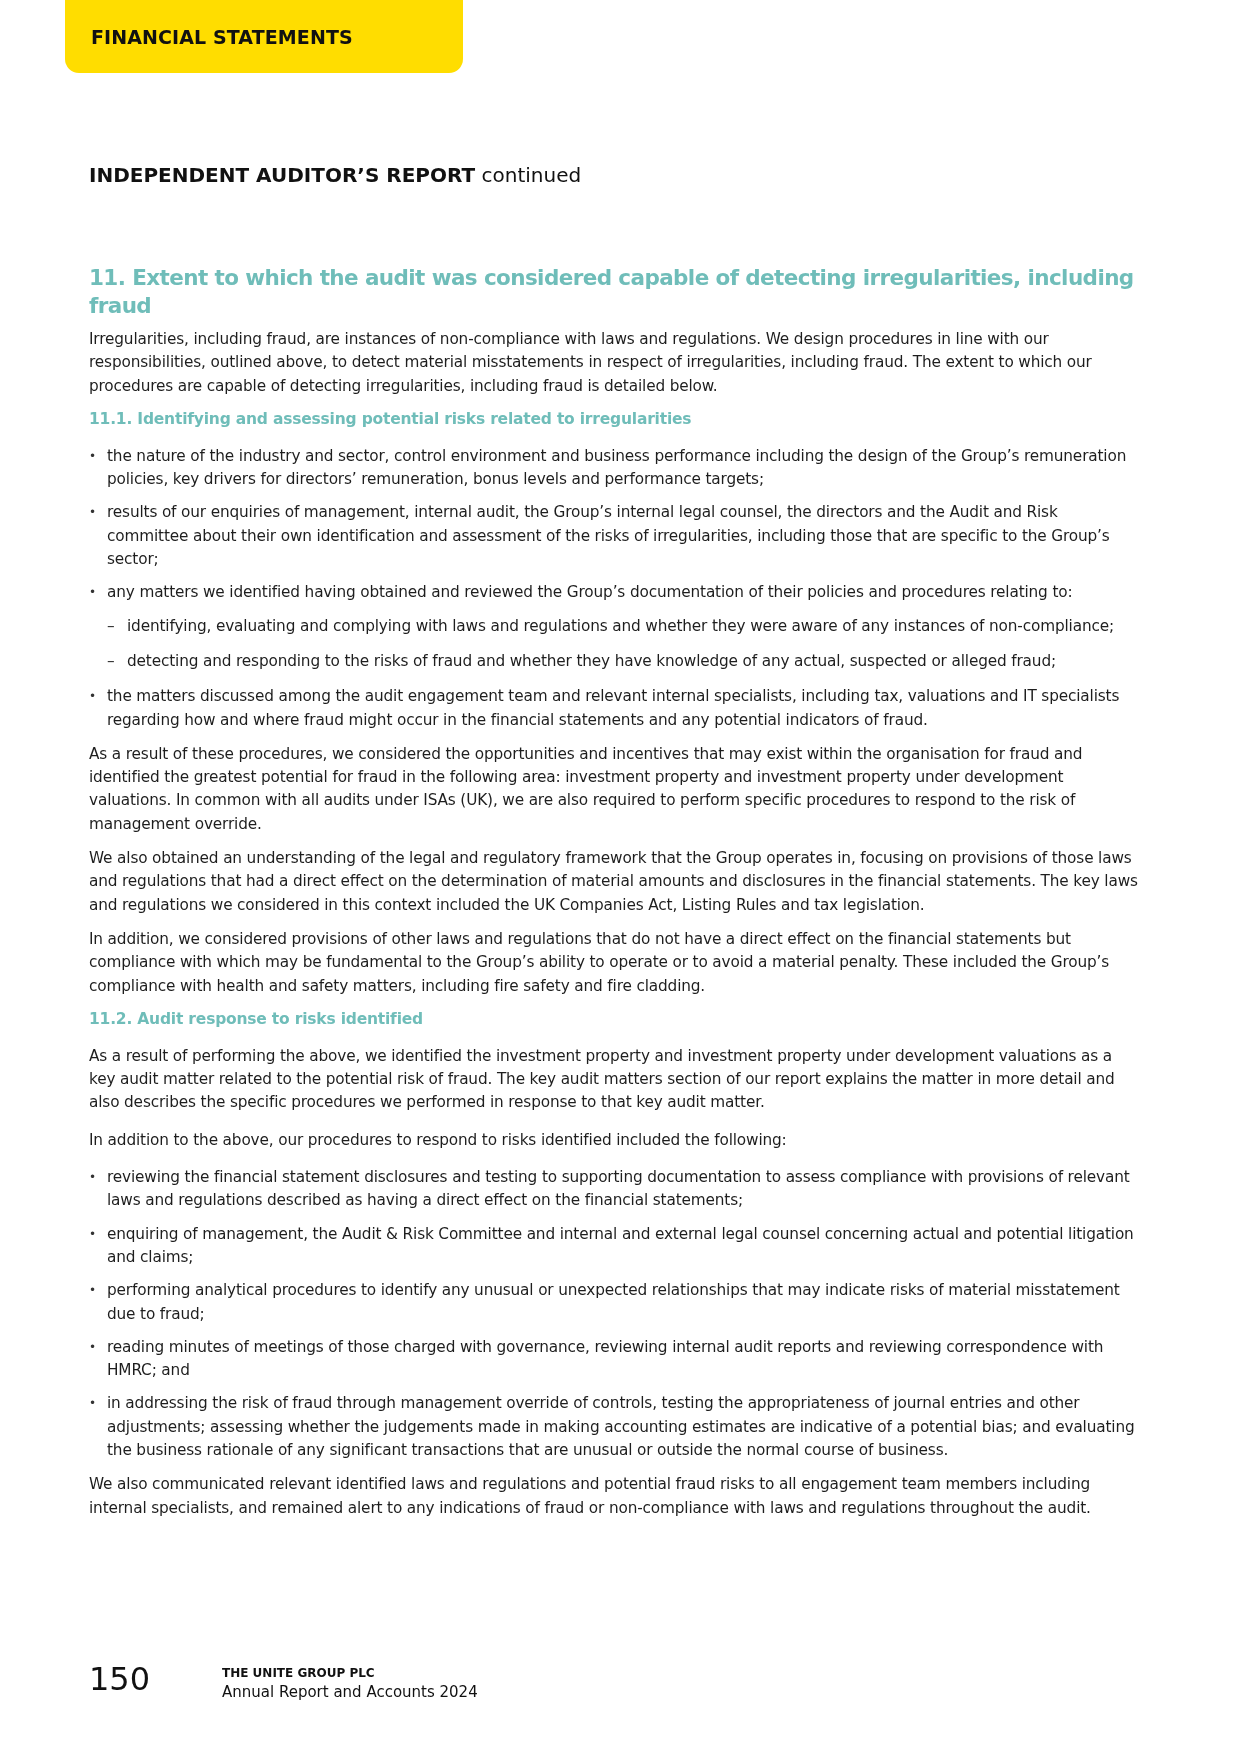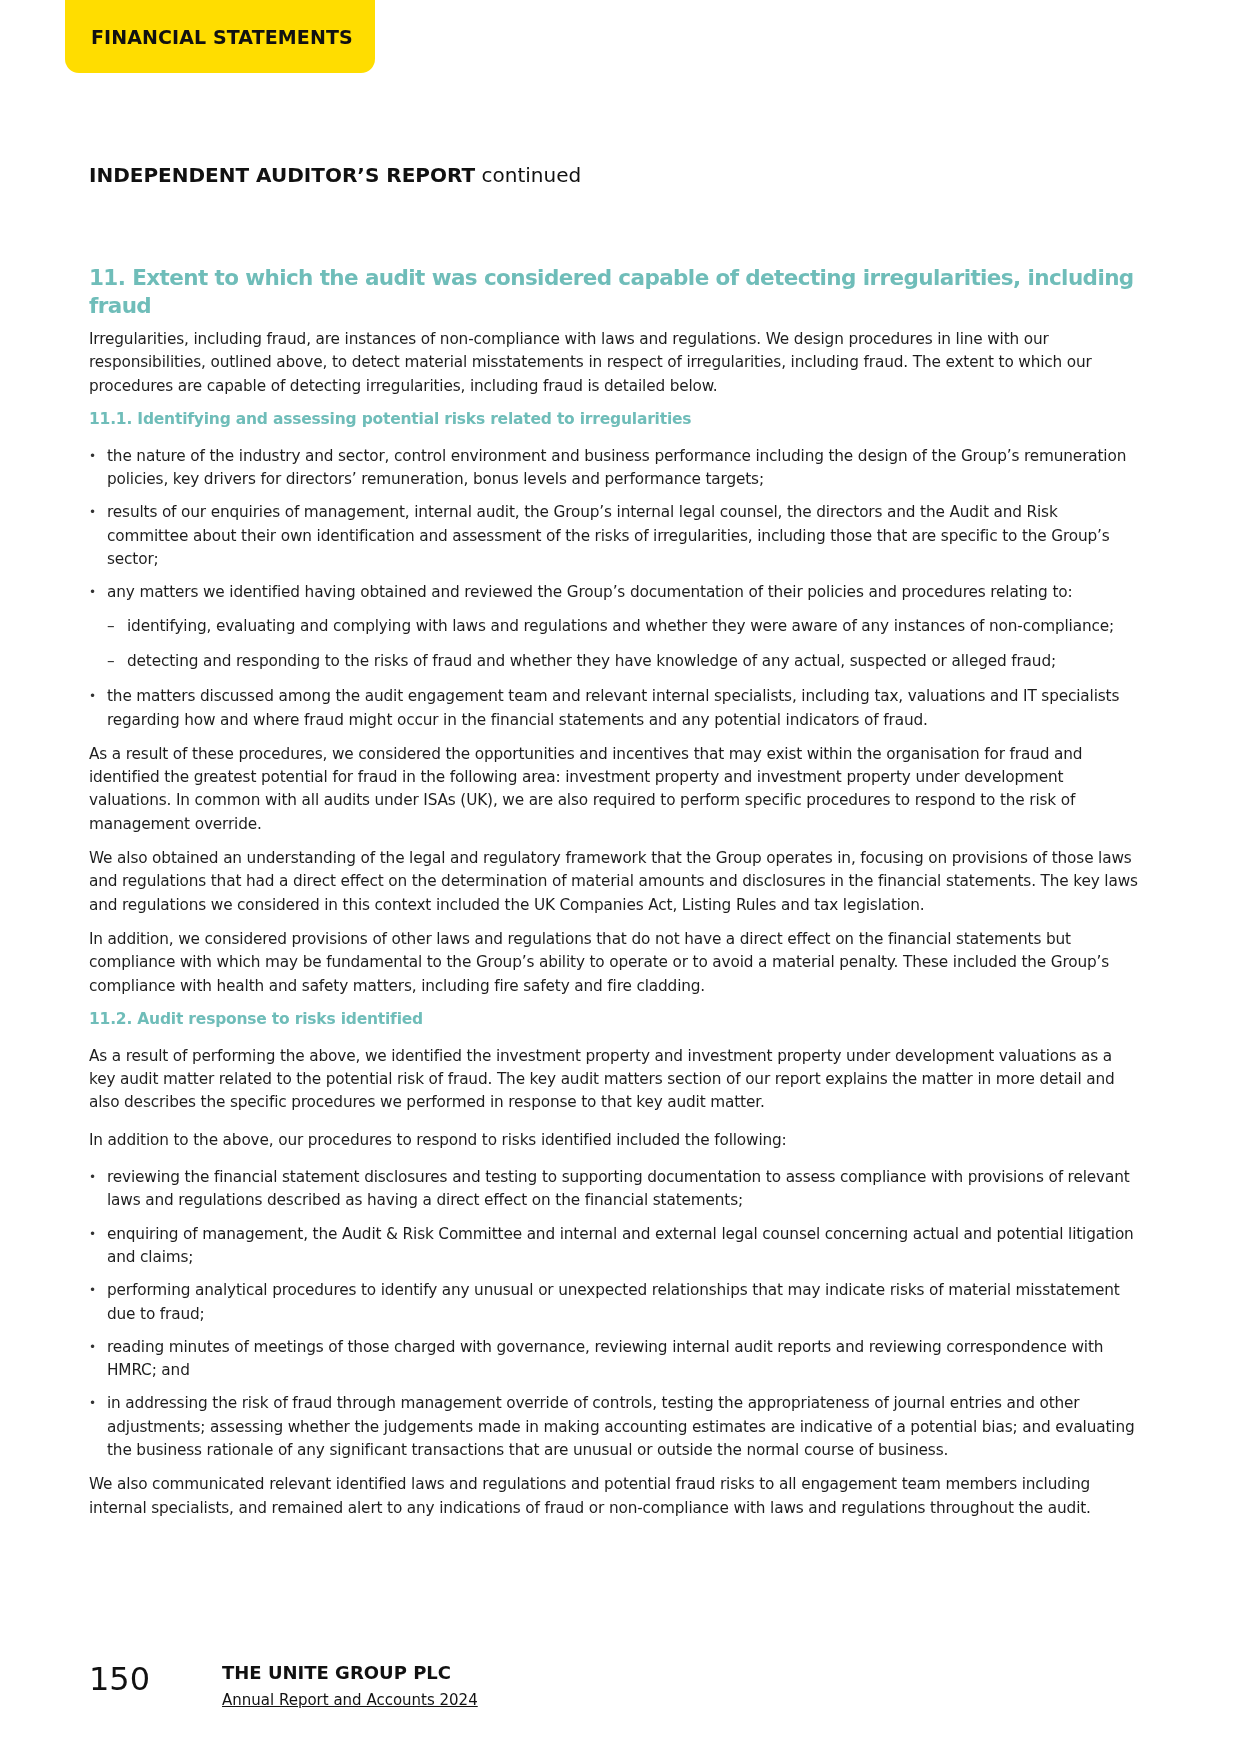--- a/index.html
+++ b/index.html
@@ -1,21 +1,21 @@
 <!DOCTYPE html>
 <html><head>
 <meta charset="utf-8">
 <style>
   html, body { margin: 0; padding: 0; background: #ffffff; }
   body {
     width: 1240px; height: 1754px; position: relative; overflow: hidden;
     font-family: "DejaVu Sans", sans-serif; color: #1e1e1e;
   }
   .tab {
-    position: absolute; left: 65px; top: 0; width: 310px; height: 73px;
+    position: absolute; left: 65px; top: 0; width: 398px; height: 73px;
     background: #ffdd00; border-radius: 0 0 14px 14px;
   }
   .tab-label {
     position: absolute; left: 26px; top: 26px;
     font-size: 19px; font-weight: bold; color: #111; letter-spacing: 0.1px;
   }
   .page-title {
     position: absolute; left: 89px; top: 163px; font-size: 20px; color: #111;
     white-space: nowrap;
   }
@@ -46,26 +46,26 @@
     position: relative; padding-left: 38px; margin-bottom: 12px; margin-left: -18px;
   }
   ul.dashes > li::before {
     content: "–"; position: absolute; left: 18px; top: 0; color: #333;
   }
   .footer { position: absolute; left: 89px; top: 1656px; }
   .page-number {
     position: absolute; left: 0; top: 0; font-size: 32px; color: #111; line-height: 46px;
   }
   .company {
-    position: absolute; left: 133px; top: 8px; font-size: 18px; font-weight: bold;
+    position: absolute; left: 133px; top: 8px; font-size: 12px; font-weight: bold;
     color: #111; white-space: nowrap; line-height: 18px;
   }
   .report-name {
-    position: absolute; left: 133px; top: 35px; font-size: 15px; color: #111;
-    white-space: nowrap; line-height: 18px; text-decoration: underline;
+    position: absolute; left: 133px; top: 27px; font-size: 15px; color: #111;
+    white-space: nowrap; line-height: 18px;
   }
 </style>
 </head>
 <body>
 
 <div class="tab">
   <span class="tab-label">FINANCIAL STATEMENTS</span>
 </div>
 
 <div class="page-title">

